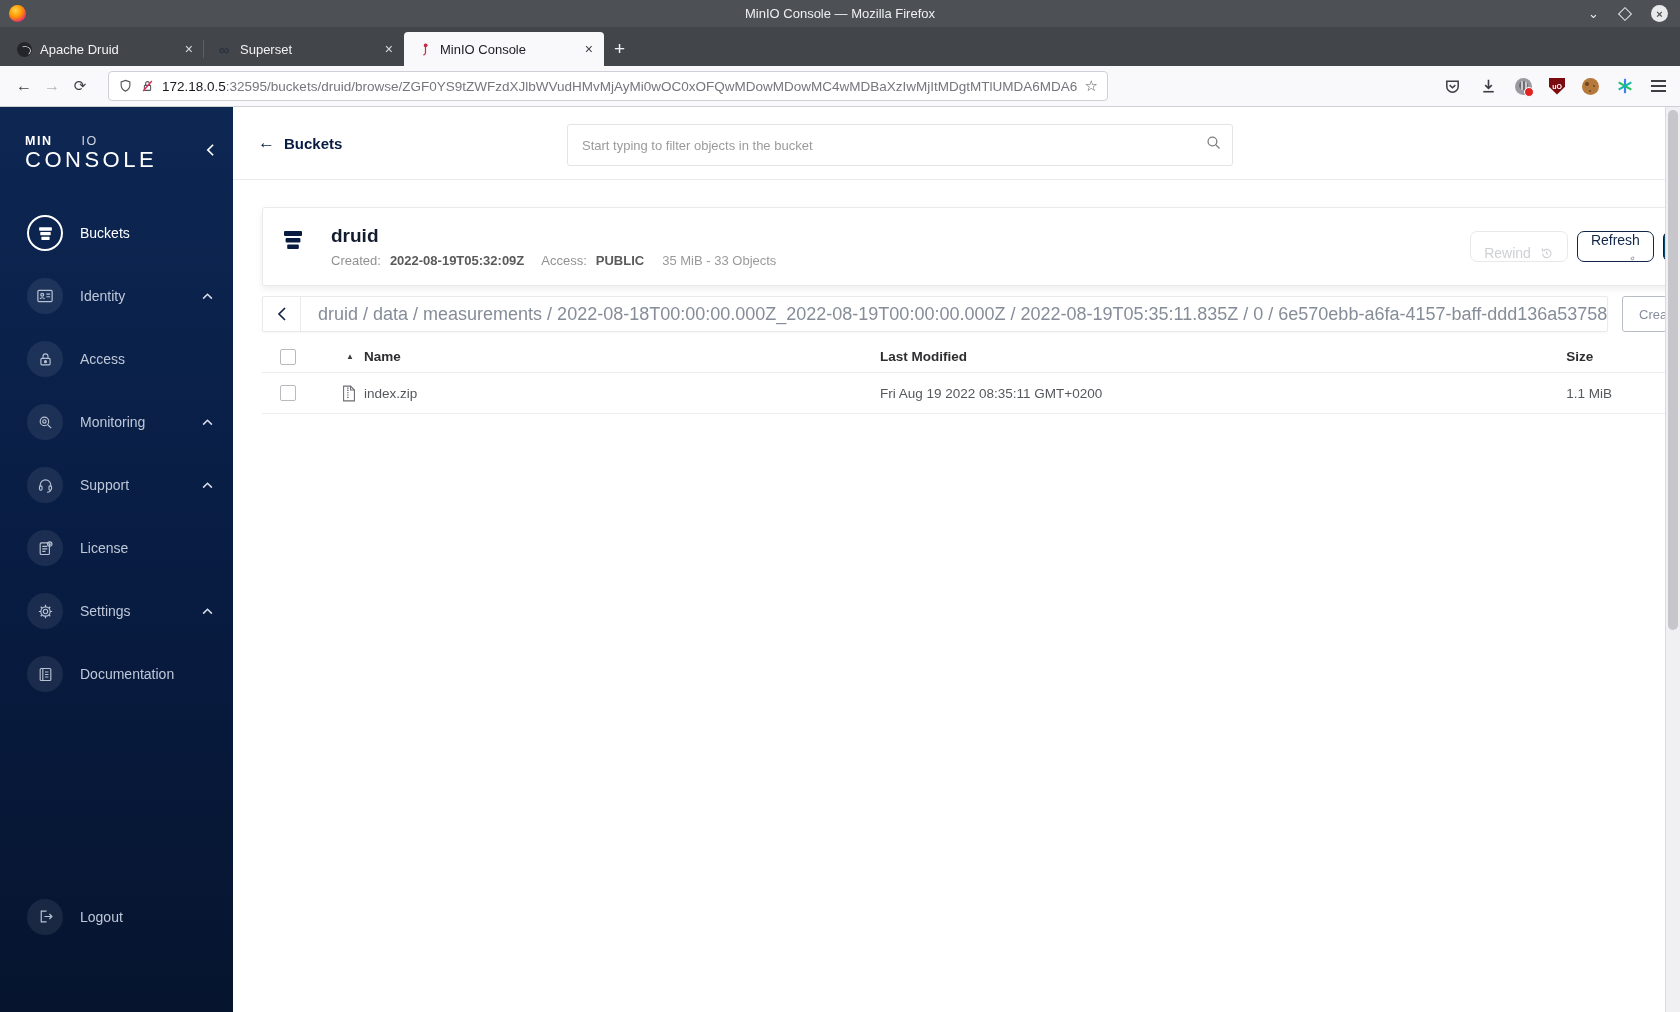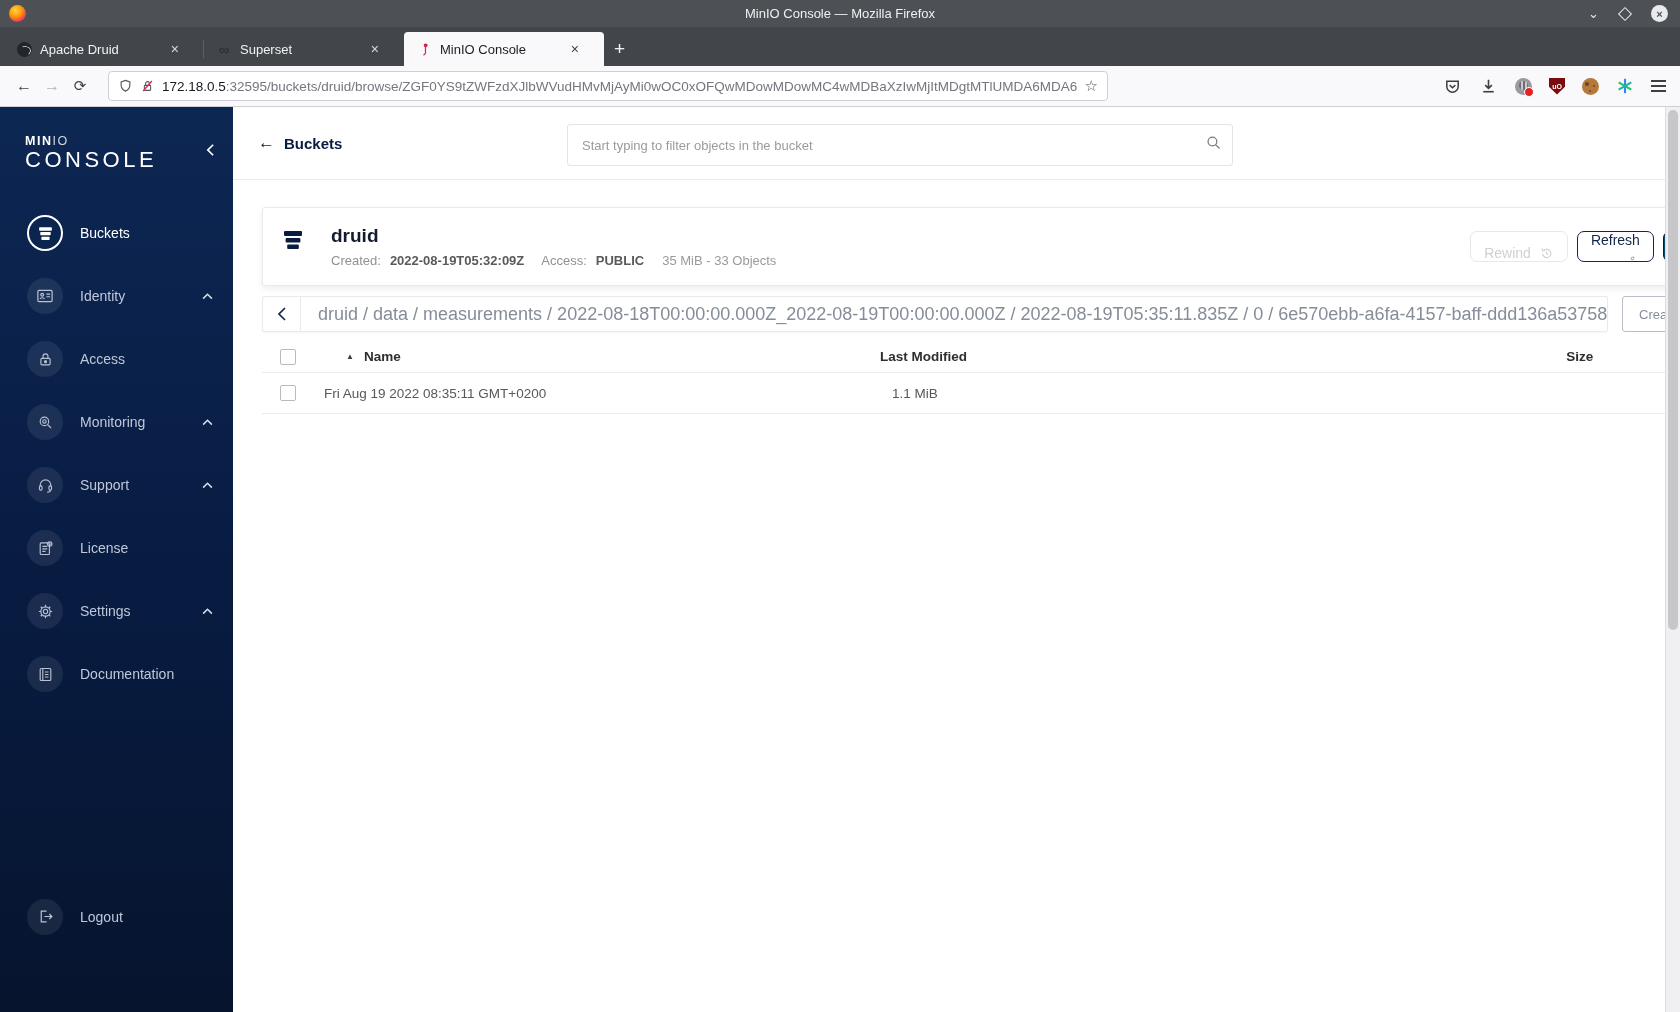--- a/index.html
+++ b/index.html
@@ -11,21 +11,21 @@
   .ff-logo { width:17px; height:17px; border-radius:50%; margin-left:9px;
     background: radial-gradient(circle at 38% 32%, #ffd54a 0%, #ff9500 42%, #e6336b 75%, #a5007f 100%); }
   .win-title { position:absolute; left:0; right:0; text-align:center; color:#eef0f2; font-size:13px; }
   .win-controls { margin-left:auto; display:flex; align-items:center; gap:21px; padding-right:12px; z-index:2; }
   .wc { color:#e8eaec; font-size:13px; line-height:1; }
   .wc-close { width:17px; height:17px; background:#e8eaec; border-radius:50%; color:#4d5156;
     display:flex; align-items:center; justify-content:center; font-size:11px; font-weight:700; }
   .wc-max { width:10px; height:10px; border:1.5px solid #e8eaec; transform:rotate(45deg); }
 
   .tabbar { height:39px; background:#42464b; display:flex; align-items:flex-end; padding-left:4px; }
-  .tab { width:200px; height:34px; display:flex; align-items:center; gap:8px; padding:0 22px 0 12px;
+  .tab { width:200px; height:34px; display:flex; align-items:center; gap:8px; padding:0 8px 0 12px;
     border-radius:4px 4px 0 0; color:#f1f2f4; font-size:13px; position:relative; }
   .tab.sep::before { content:""; position:absolute; left:-1px; top:8px; bottom:8px; width:1px; background:#5c6066; }
   .tab.active { background:#f9f9fb; color:#1c1b22; }
   .tab-label { white-space:nowrap; overflow:hidden; flex:1; }
   .tab-close { font-size:14px; color:inherit; opacity:.85; padding:0 3px; }
   .tab-icon { width:16px; height:16px; flex:0 0 16px; display:flex; align-items:center; justify-content:center; }
   .druid-circle { width:15px; height:15px; border-radius:50%; background:#23252b; position:relative; overflow:hidden; }
   .druid-circle::after { content:""; position:absolute; left:3px; top:4px; width:9px; height:7px;
     border:1.6px solid #d8e0ea; border-radius:50%; border-left-color:transparent; border-bottom-color:transparent; transform:rotate(15deg); }
   .superset-glyph { font-size:15px; font-weight:700; color:#2a3240; line-height:1; }
@@ -58,21 +58,21 @@
   .app { position:absolute; top:107px; left:0; right:0; bottom:0; display:flex; }
   .page-scrollbar { position:absolute; top:107px; right:0; bottom:0; width:15px; background:#f0f0f3; border-left:1px solid #dcdce0; z-index:5; }
   .page-scrollbar .thumb { position:absolute; top:3px; left:2px; right:2px; height:520px; background:#c6c6cb; border-radius:7px; }
 
   
   .sidebar { width:233px; flex:0 0 233px; background:linear-gradient(180deg,#0d2753 0%, #081c42 52%, #06142e 100%);
     position:relative; padding-top:28px; }
   .brand { margin-left:25px; color:#fff; }
   .brand-top { font-size:12.5px; letter-spacing:1.5px; line-height:1; }
   .brand-top .bp { font-weight:700; }
-  .brand-top .bs { font-weight:400; opacity:.8; }
+  .brand-top .bs { font-weight:400; opacity:.8;margin-left:29px; }
   .brand-bottom { font-size:22px; letter-spacing:3.5px; font-weight:300; line-height:1.1; }
   .collapse-btn { position:absolute; top:36px; right:18px; }
   .menu { margin-top:30px; }
   .menu-item { height:63px; display:flex; align-items:center; padding-left:27px; gap:17px; color:#bfc8d8; font-size:14px; position:relative; }
   .mi-circle { width:36px; height:36px; border-radius:50%; background:rgba(255,255,255,.08); display:flex; align-items:center; justify-content:center; color:#b9c2d3; flex:0 0 36px; }
   .menu-item.selected { color:#fff; }
   .menu-item.selected .mi-circle { background:transparent; border:2px solid #fff; color:#fff; }
   .mi-caret { position:absolute; right:20px; top:50%; transform:translateY(-50%); }
   .logout { position:absolute; bottom:64px; left:0; right:0; }
 
@@ -441,20 +441,28 @@
           <span class="cell-name">
             <span class="sort-tri">▲</span>
             <span>Name</span>
           </span>
           <span>Last Modified</span>
           <span class="cell-size">Size</span>
         </div>
 
         <div class="trow">
           <span class="checkbox"></span>
+          <span class="cell-name" style="padding-left:18px">
+            <svg width="14" height="17" viewBox="0 0 18 22" fill="none" stroke="#6b6e73" stroke-width="1.4">
+                <path d="M2 1.5h9l5 5v14H2z"></path>
+                <path d="M11 1.5v5h5"></path>
+                <path d="M6.5 4h2M6.5 7h2M6.5 10h2M6.5 13h2M6.5 16h2"></path>
+              </svg>
+            <span>index.zip</span>
+          </span>
           <span>Fri Aug 19 2022 08:35:11 GMT+0200</span>
           <span class="cell-size">1.1 MiB</span>
         </div>
       </div>
 
     </div>
   </div>
 </div>
 
 <div class="page-scrollbar">

